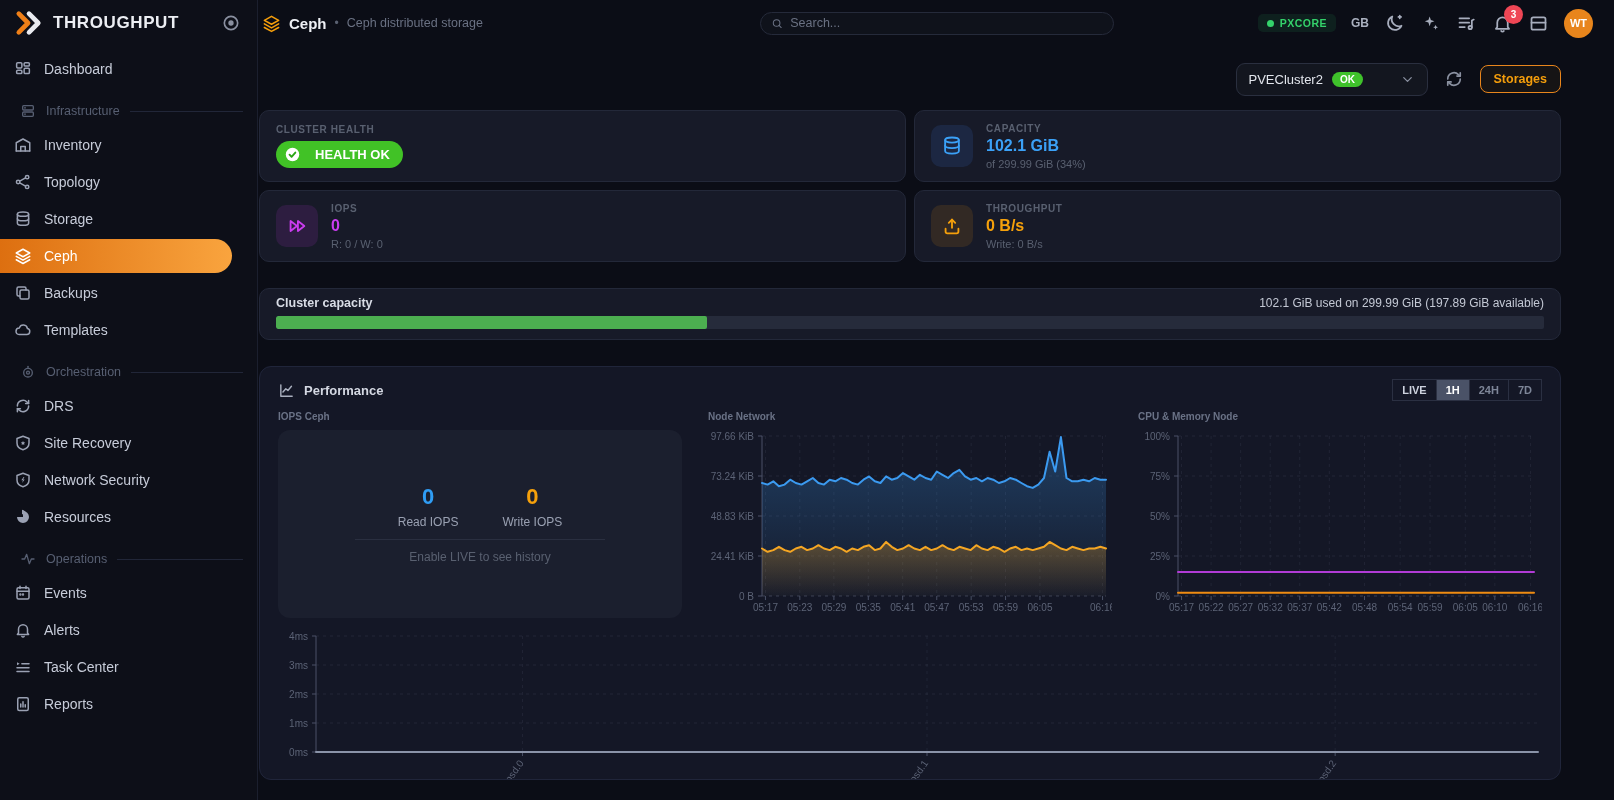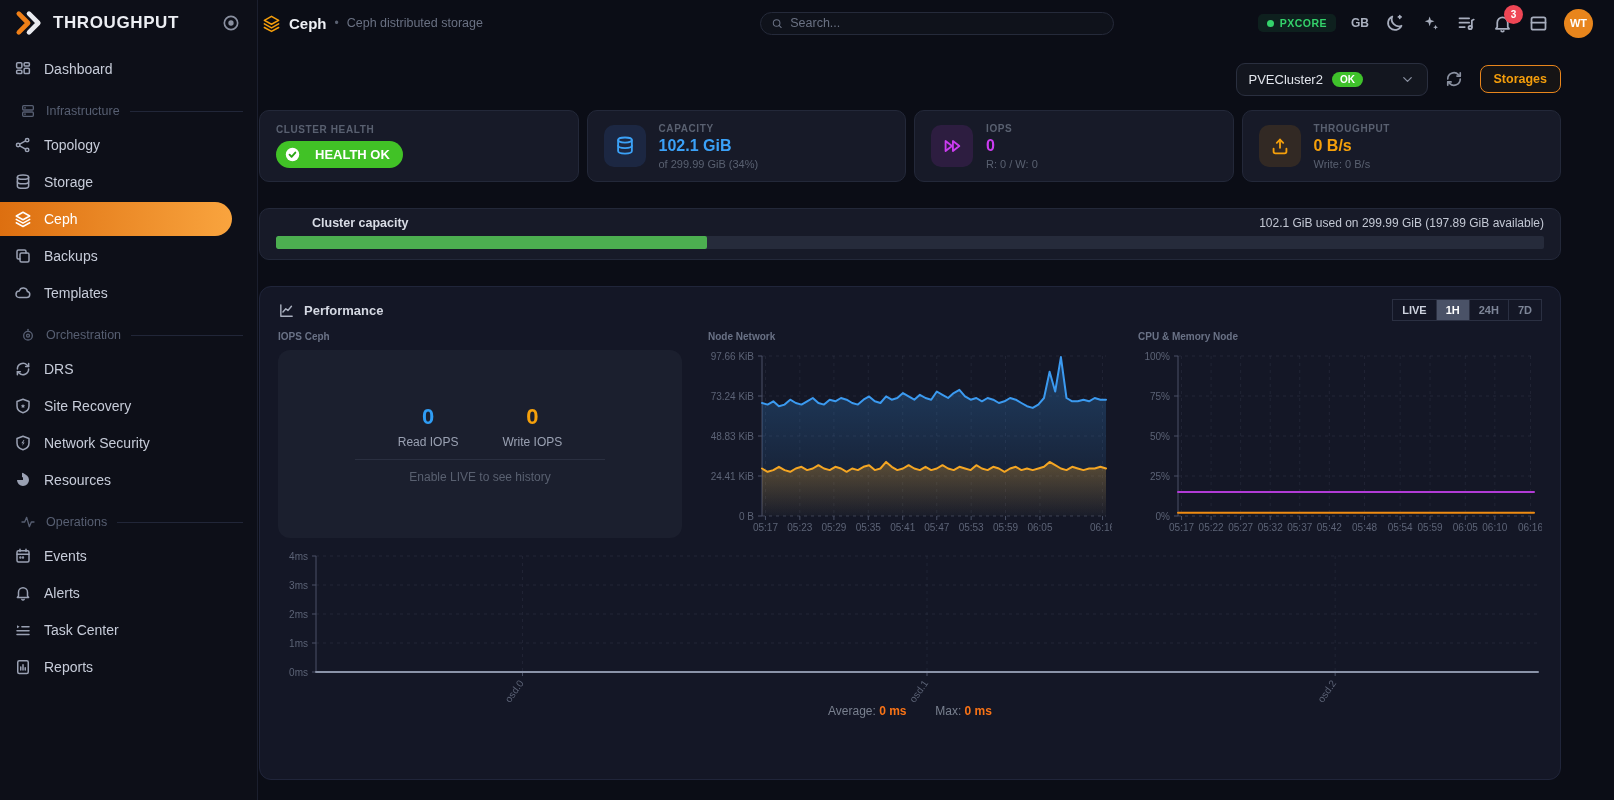--- a/index.html
+++ b/index.html
@@ -59,38 +59,38 @@
                     border:1px solid #2a2f3f; border-radius:9px; padding:0 12px; font-size:13px; color:#e2e5ec; cursor:pointer; }
   .ok-badge { background:#3fc22b; color:#fff; border-radius:10px; padding:2px 8px; font-size:10px; font-weight:bold; font-style:normal; }
   .cs-chev { width:15px; height:15px; color:#8a90a0; display:inline-flex; margin-left:auto; }
   .cs-chev svg { width:100%; height:100%; }
   .refresh { background:none; border:none; width:20px; height:20px; color:#8a90a0; cursor:pointer; padding:0; display:inline-flex; }
   .refresh svg { width:100%; height:100%; }
   .storages { background:rgba(245,158,11,.05); border:1px solid #e8851c; border-radius:8px; color:#f59e0b;
               font-size:12.5px; font-weight:bold; padding:6px 13px; cursor:pointer; font-family:inherit; }
 
   
-  .stats { display:grid; grid-template-columns:repeat(4,1fr); gap:8px; margin:14px 55px 0 1px; }
+  .stats { display:grid; grid-template-columns:repeat(2,1fr); gap:8px; margin:14px 55px 0 1px; }
   .card { height:72px; background:#171a28; border:1px solid #232839; border-radius:10px; display:flex; align-items:center; gap:13px; padding:0 16px; }
   .tile { width:42px; height:42px; border-radius:10px; display:flex; align-items:center; justify-content:center; flex:0 0 auto; }
   .tile span { width:22px; height:22px; display:inline-flex; }
   .tile svg { width:100%; height:100%; }
   .card-col { display:flex; flex-direction:column; gap:3px; }
   .clabel { font-size:10px; font-weight:bold; letter-spacing:.6px; color:#596070; }
   .cvalue { font-size:16px; font-weight:bold; }
   .csub { font-size:11px; color:#596070; }
   .health-pill { display:inline-flex; align-items:center; gap:14px; background:#41c226; border-radius:15px; padding:5px 13px 5px 8px; margin-top:3px; width:fit-content; }
   .hp-icon { width:17px; height:17px; display:inline-flex; }
   .hp-icon svg { width:100%; height:100%; }
   .hp-text { color:#fff; font-size:13px; font-weight:bold; }
 
   
   .cap-panel { margin:26px 55px 0 1px; background:#171a28; border:1px solid #232839; border-radius:10px; padding:7px 16px 10px; }
   .cap-row { display:flex; align-items:center; justify-content:space-between; margin-bottom:6px; }
-  .cap-label { font-size:12.5px; font-weight:bold; color:#d8dce5;margin-left:36px; }
+  .cap-label { font-size:12.5px; font-weight:bold; color:#d8dce5; }
   .cap-detail { font-size:12px; color:#c3c8d4; }
   .cap-track { height:13px; background:#262b3b; border-radius:2px; overflow:hidden; }
   .cap-fill { height:100%; border-radius:2px; }
 
   
   .perf { margin:26px 55px 20px 1px; flex:1; background:#141726; border:1px solid #20253a; border-radius:12px; padding:12px 18px 10px; overflow:hidden; display:flex; flex-direction:column; }
   .perf-head { display:flex; align-items:center; gap:9px; }
   .perf-icon { width:17px; height:17px; color:#aab0bf; display:inline-flex; }
   .perf-icon svg { width:100%; height:100%; }
   .perf-title { font-size:13px; font-weight:bold; color:#d4d8e2; }
@@ -154,20 +154,30 @@
           <span class="nicon">
             <svg viewBox="0 0 24 24" fill="none" stroke="currentColor" stroke-width="2" stroke-linecap="round" stroke-linejoin="round">
               <rect x="4" y="4" width="16" height="6.5" rx="1.5"></rect>
               <rect x="4" y="13.5" width="16" height="6.5" rx="1.5"></rect>
               <circle cx="7.5" cy="7.2" r="0.4" fill="currentColor"></circle>
               <circle cx="7.5" cy="16.8" r="0.4" fill="currentColor"></circle>
             </svg>
           </span>
           <span>Infrastructure</span>
           <i class="post"></i>
+        </div>
+        <div class="nav-item">
+          <span class="nicon">
+            <svg viewBox="0 0 24 24" fill="none" stroke="currentColor" stroke-width="2" stroke-linecap="round" stroke-linejoin="round">
+              <path d="M3 20V9l9-5 9 5v11"></path>
+              <path d="M9 20v-6h6v6"></path>
+              <path d="M3 20h18"></path>
+            </svg>
+          </span>
+          <span class="nlabel">Inventory</span>
         </div>
         <div class="nav-item">
           <span class="nicon">
             <svg viewBox="0 0 24 24" fill="none" stroke="currentColor" stroke-width="2" stroke-linecap="round" stroke-linejoin="round">
               <circle cx="5.5" cy="12" r="2.3"></circle>
               <circle cx="17.5" cy="5.5" r="2.3"></circle>
               <circle cx="17.5" cy="18.5" r="2.3"></circle>
               <path d="M7.6 10.9l7.8-4.3M7.6 13.1l7.8 4.3"></path>
             </svg>
           </span>

